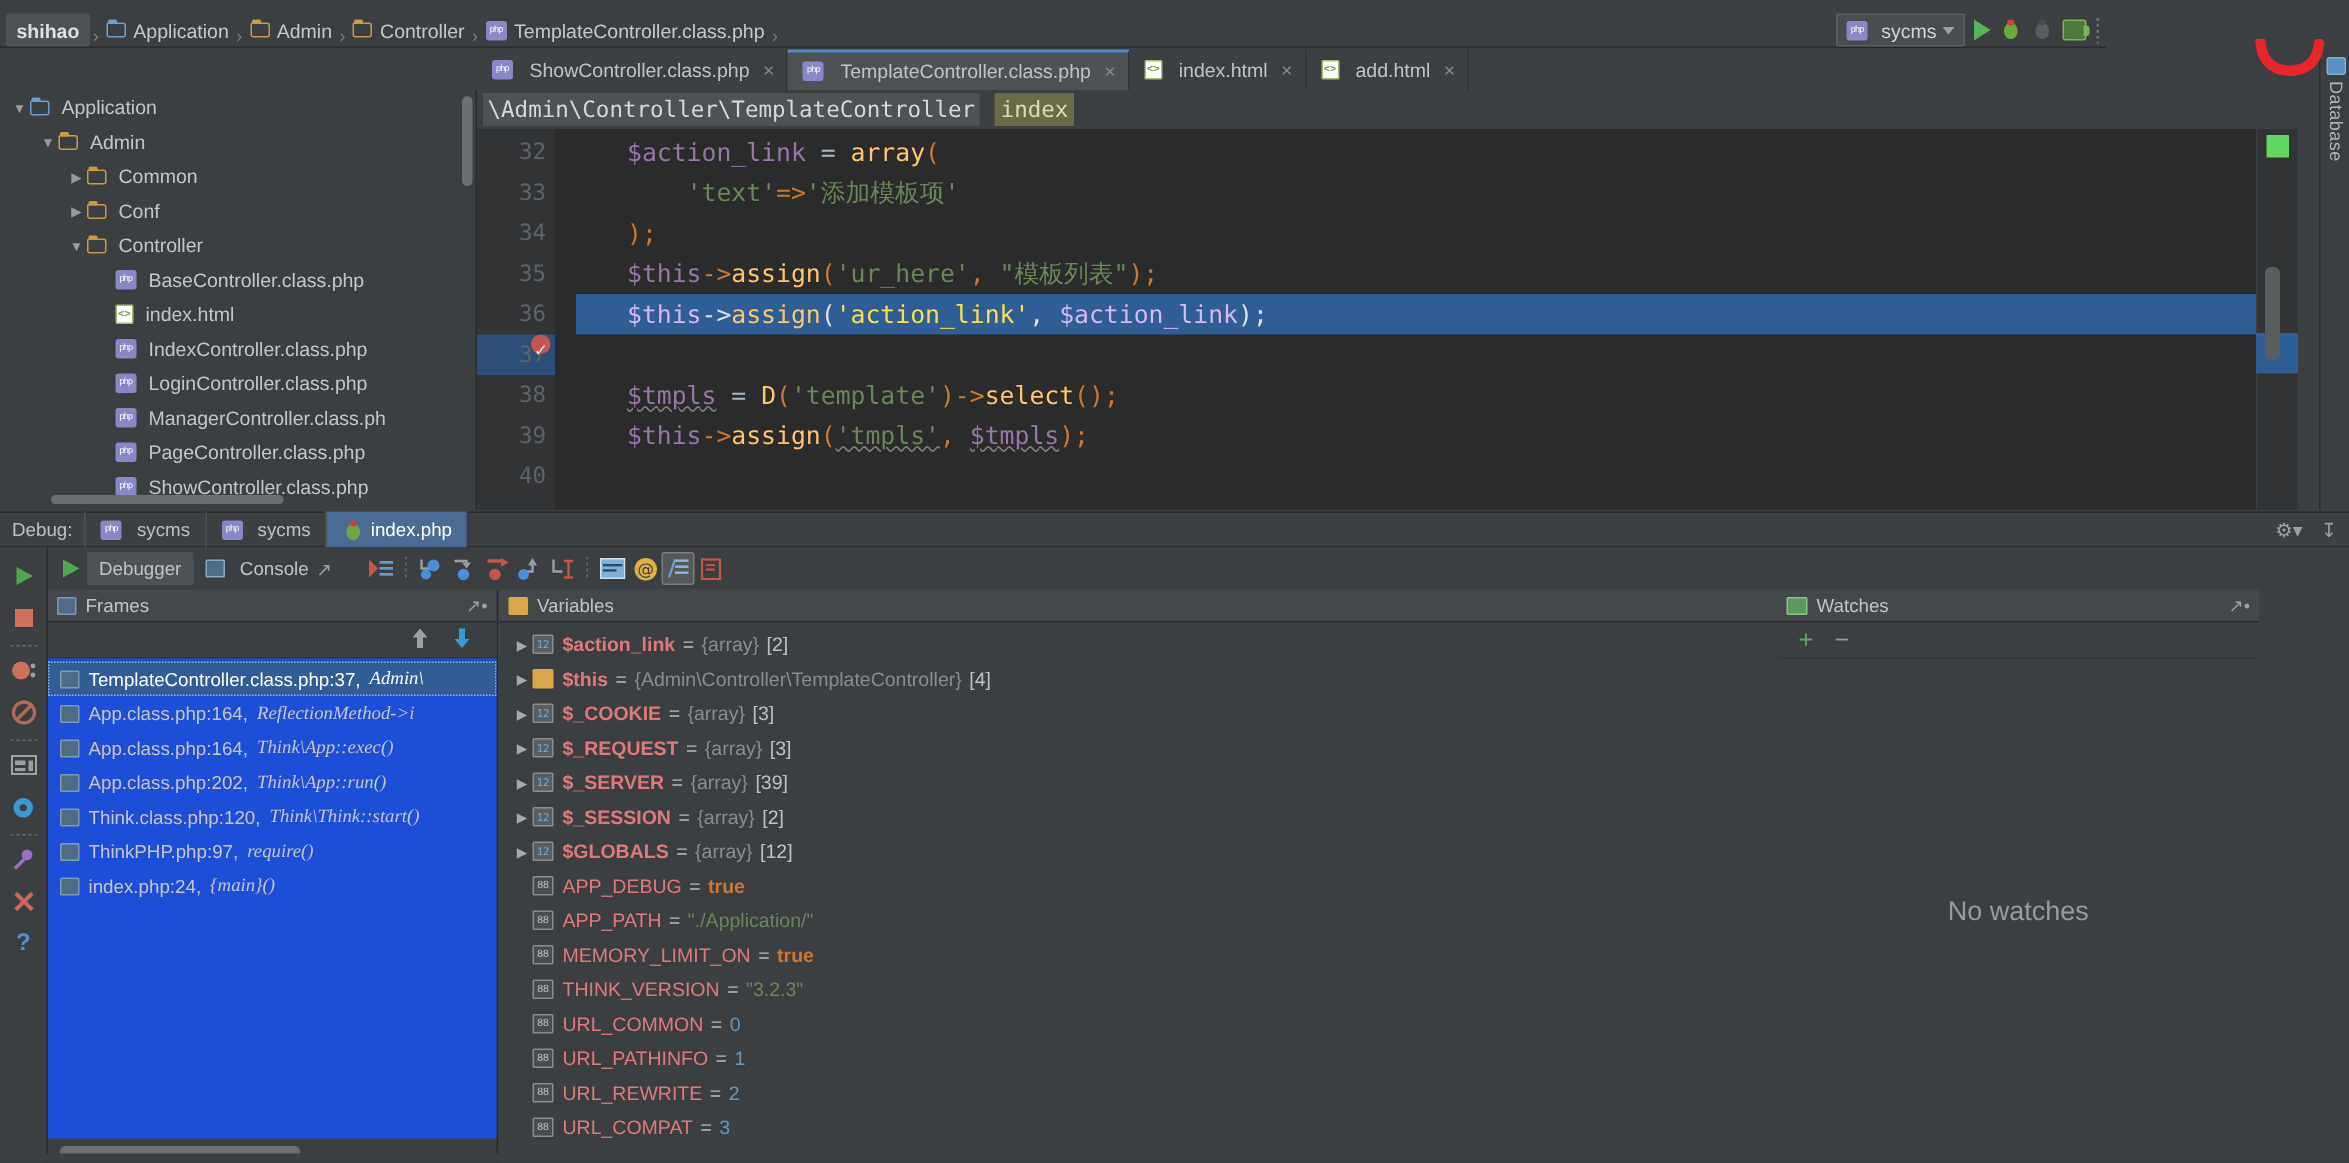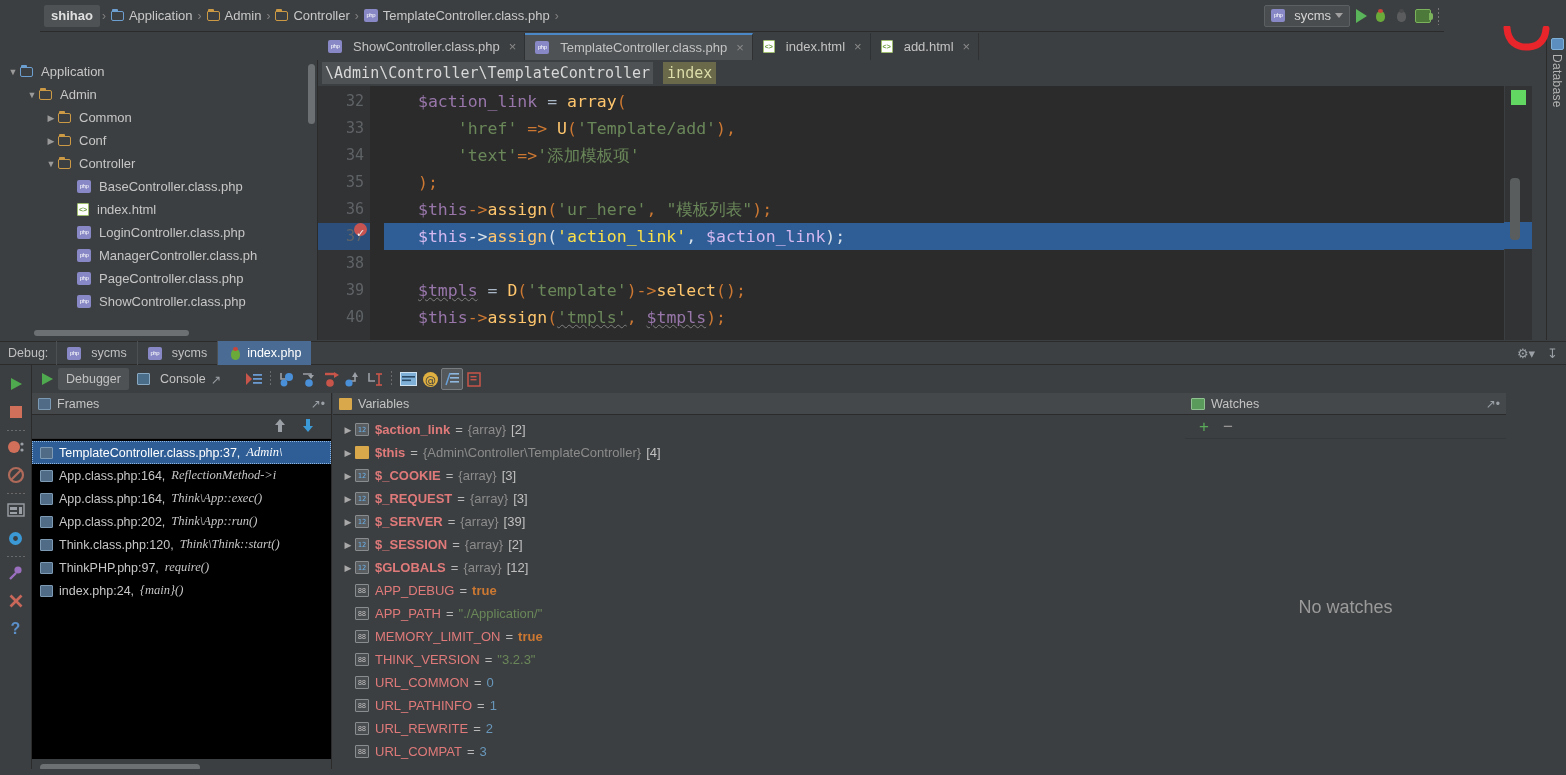--- a/index.html
+++ b/index.html
@@ -9,22 +9,22 @@
     font-family: "Liberation Sans", sans-serif;
     font-size: 12px;
     color: #bbbbbb;
     overflow: hidden;
   }
   .app { position: relative; width: 1566px; height: 775px; }
 
   
   .navbar {
     position: absolute; left: 0; top: 0; width: 1404px; height: 32px;
-    background: #3c3f41; display: flex; align-items: center;
-    padding-left: 4px; border-bottom: 1px solid #2b2b2b; margin-left: 40px;
+    background: #3c3f41; display: flex; align-items: flex-end;
+    padding-left: 4px; border-bottom: 1px solid #2b2b2b;
   }
   .crumb { display: flex; align-items: center; height: 22px; padding: 0 3px; color: #c8c8c8; font-size: 13px; }
   .crumb.first { font-weight: bold; color: #e0e0e0; background: #4e5254; border-radius: 2px; padding: 2px 7px; }
   .crumb-sep { color: #808080; font-size: 12px; padding: 0 2px; }
   .ico { display: inline-block; margin-right: 5px; vertical-align: middle; }
   .folder-ico { width: 13px; height: 10px; border: 1px solid #cc9944; border-radius: 1px 2px 2px 2px; position: relative; background: transparent; }
   .folder-ico::before { content:""; position:absolute; left:0; top:-3px; width:6px; height:3px; background:#cc9944; border-radius:1px 1px 0 0;}
   .folder-ico.blue { border-color: #6c9ecf; }
   .folder-ico.blue::before { background: #6c9ecf; }
   .php-ico { width: 14px; height: 13px; background: #8888c6; border-radius: 2px; color: #fff; font-size: 6px;
@@ -147,21 +147,21 @@
              background-size:4px 1px; }
 
   .panel { position:absolute; top:28px; background:#3c3f41; }
   .panel-hd { height:22px; background:#44484a; display:flex; align-items:center; gap:6px; padding:0 6px;
               font-size:12.5px; color:#c4c4c4; border-bottom:1px solid #2b2b2b; }
   .panel-hd .hide { margin-left:auto; color:#9aa0a6; font-size:12px; }
 
   #frames-panel { left:32px; width:300px; height:382px; border-right:1px solid #2b2b2b; }
   .frames-tb { height:24px; display:flex; align-items:center; justify-content:flex-end; gap:14px; padding-right:16px;
                background:#3c3f41; border-bottom:1px solid #353739;}
-  .frames-list { position:absolute; left:0; top:46px; right:0; bottom:16px; background:#000000; overflow:hidden; padding-top:2px;}
+  .frames-list { position:absolute; left:0; top:46px; right:0; bottom:16px; background:#1d4ed8; overflow:hidden; padding-top:2px;}
   .frame-row { display:flex; align-items:center; gap:6px; height:23px; padding-left:8px; font-size:12.5px;
                color:#c6c6c6; white-space:nowrap; }
   .frame-row.sel { background:#2f5e96; color:#ffffff; outline:1px dotted #8fb6de; outline-offset:-1px; }
   .frame-ico { width:13px;height:12px;background:#4f6b86;border:1px solid #7d9ab5;border-radius:1px;flex:0 0 13px;}
   .frame-it { font-style: italic; font-family: Liberation Serif, serif; }
   .frames-hscroll { position:absolute; left:8px; bottom:4px; width:160px; height:7px; background:#6d7072; border-radius:4px;}
 
   #vars-panel { left:333px; width:910px; height:382px; border-right:1px solid #2b2b2b; }
   .vars-list { position:absolute; left:0; top:22px; right:0; bottom:0; overflow:hidden; padding-top:3px; }
   .var-row { display:flex; align-items:center; height:23px; font-size:13px; white-space:nowrap; padding-left:8px; }
@@ -305,20 +305,25 @@
           <span class="tlabel">BaseController.class.php</span>
         </div>
         <div class="tnode" style="padding-left: 63px;">
           <span class="tarrow"></span>
           <span class="ico html-ico">&lt;&gt;</span>
           <span class="tlabel">index.html</span>
         </div>
         <div class="tnode" style="padding-left: 63px;">
           <span class="tarrow"></span>
           <span class="ico php-ico">php</span>
+          <span class="tlabel">IndexController.class.php</span>
+        </div>
+        <div class="tnode" style="padding-left: 63px;">
+          <span class="tarrow"></span>
+          <span class="ico php-ico">php</span>
           <span class="tlabel">LoginController.class.php</span>
         </div>
         <div class="tnode" style="padding-left: 63px;">
           <span class="tarrow"></span>
           <span class="ico php-ico">php</span>
           <span class="tlabel">ManagerController.class.ph</span>
         </div>
         <div class="tnode" style="padding-left: 63px;">
           <span class="tarrow"></span>
           <span class="ico php-ico">php</span>
@@ -346,21 +351,20 @@
           <div class="gline">34</div>
           <div class="gline">35</div>
           <div class="gline">36</div>
           <div class="gline hl">37<span class="bp-ico"></span></div>
           <div class="gline">38</div>
           <div class="gline">39</div>
           <div class="gline">40</div>
         </div>
       <div class="codelines" id="codelines">
           <div class="cline"><span class="k-var">$action_link</span><span class="k-plain"> = </span><span class="k-fn">array</span><span class="k-punc">(</span></div>
-          <div class="cline"><span class="k-plain">    </span><span class="k-str">'href'</span><span class="k-punc"> =&gt; </span><span class="k-fn">U</span><span class="k-punc">(</span><span class="k-str">'Template/add'</span><span class="k-punc">)</span><span class="k-punc">,</span></div>
           <div class="cline"><span class="k-plain">    </span><span class="k-str">'text'</span><span class="k-punc">=&gt;</span><span class="k-str">'添加模板项'</span></div>
           <div class="cline"><span class="k-punc">)</span><span class="k-punc">;</span></div>
           <div class="cline"><span class="k-var">$this</span><span class="k-punc">-&gt;</span><span class="k-fn">assign</span><span class="k-punc">(</span><span class="k-str">'ur_here'</span><span class="k-punc">, </span><span class="k-str">"模板列表"</span><span class="k-punc">)</span><span class="k-punc">;</span></div>
           <div class="cline hl"><span class="k-sel-var">$this</span><span class="k-sel-plain">-&gt;</span><span class="k-sel-fn">assign</span><span class="k-sel-plain">(</span><span class="k-sel-str">'action_link'</span><span class="k-sel-plain">, </span><span class="k-sel-var">$action_link</span><span class="k-sel-plain">)</span><span class="k-sel-plain">;</span></div>
           <div class="cline"></div>
           <div class="cline"><span class="k-var underwave">$tmpls</span><span class="k-plain"> = </span><span class="k-fn">D</span><span class="k-punc">(</span><span class="k-str">'template'</span><span class="k-punc">)</span><span class="k-punc">-&gt;</span><span class="k-fn">select</span><span class="k-punc">()</span><span class="k-punc">;</span></div>
           <div class="cline"><span class="k-var">$this</span><span class="k-punc">-&gt;</span><span class="k-fn">assign</span><span class="k-punc">(</span><span class="k-str underwave">'tmpls'</span><span class="k-punc">, </span><span class="k-var underwave">$tmpls</span><span class="k-punc">)</span><span class="k-punc">;</span></div>
         </div>
     </div>
     <div class="ed-rail">

